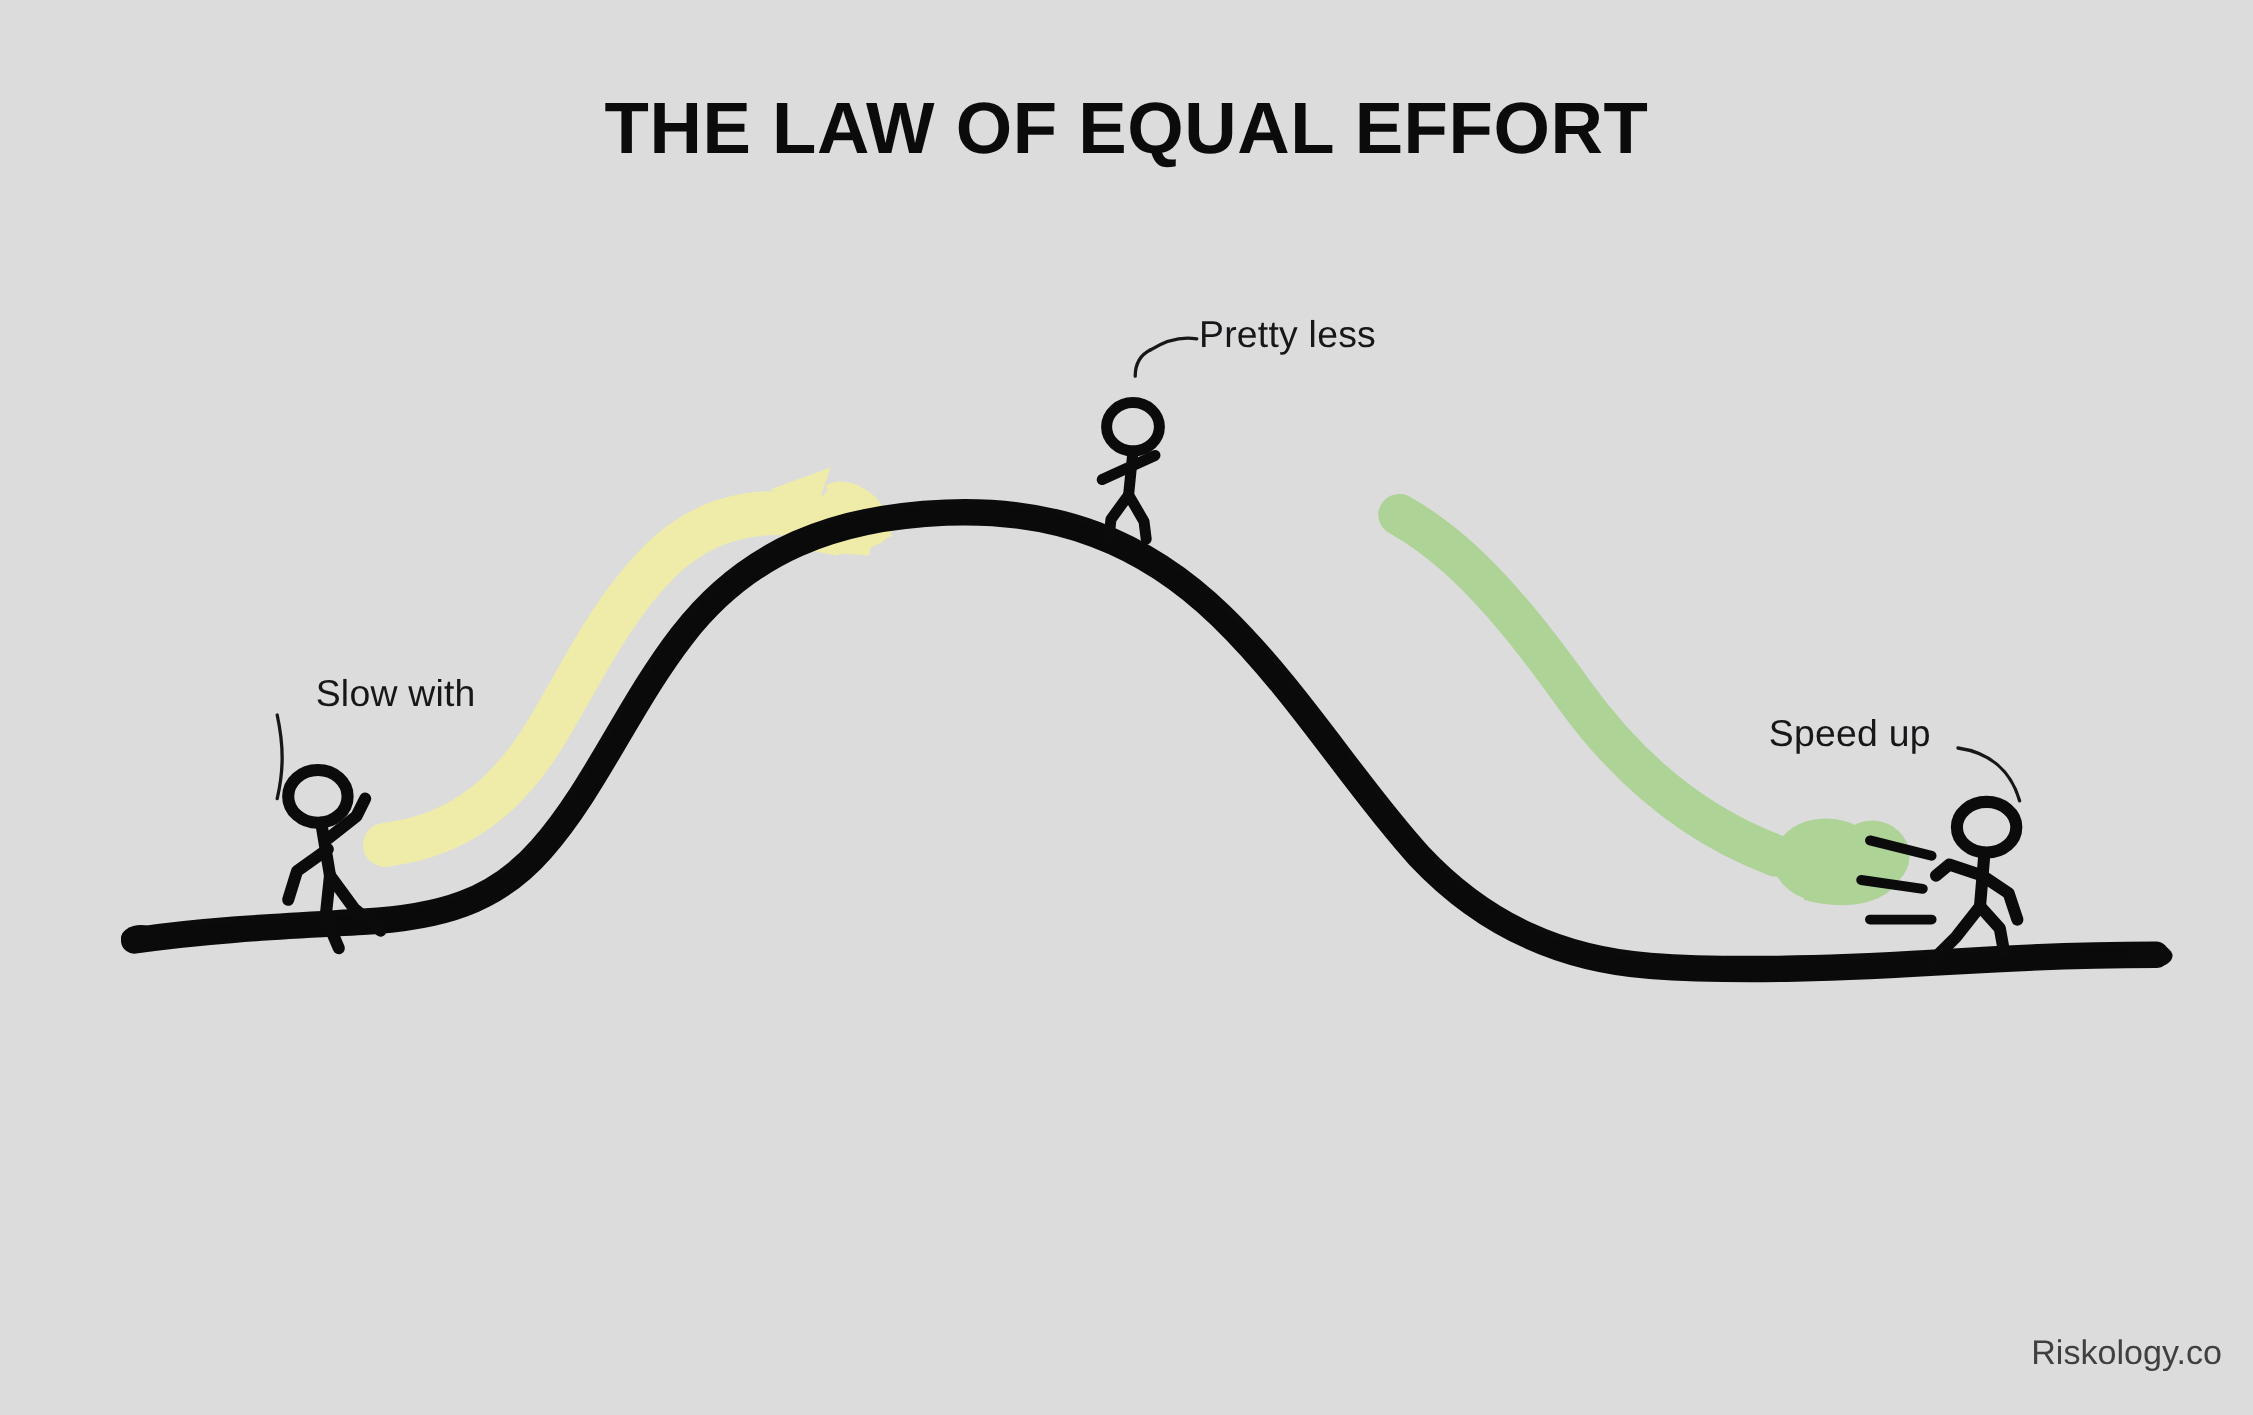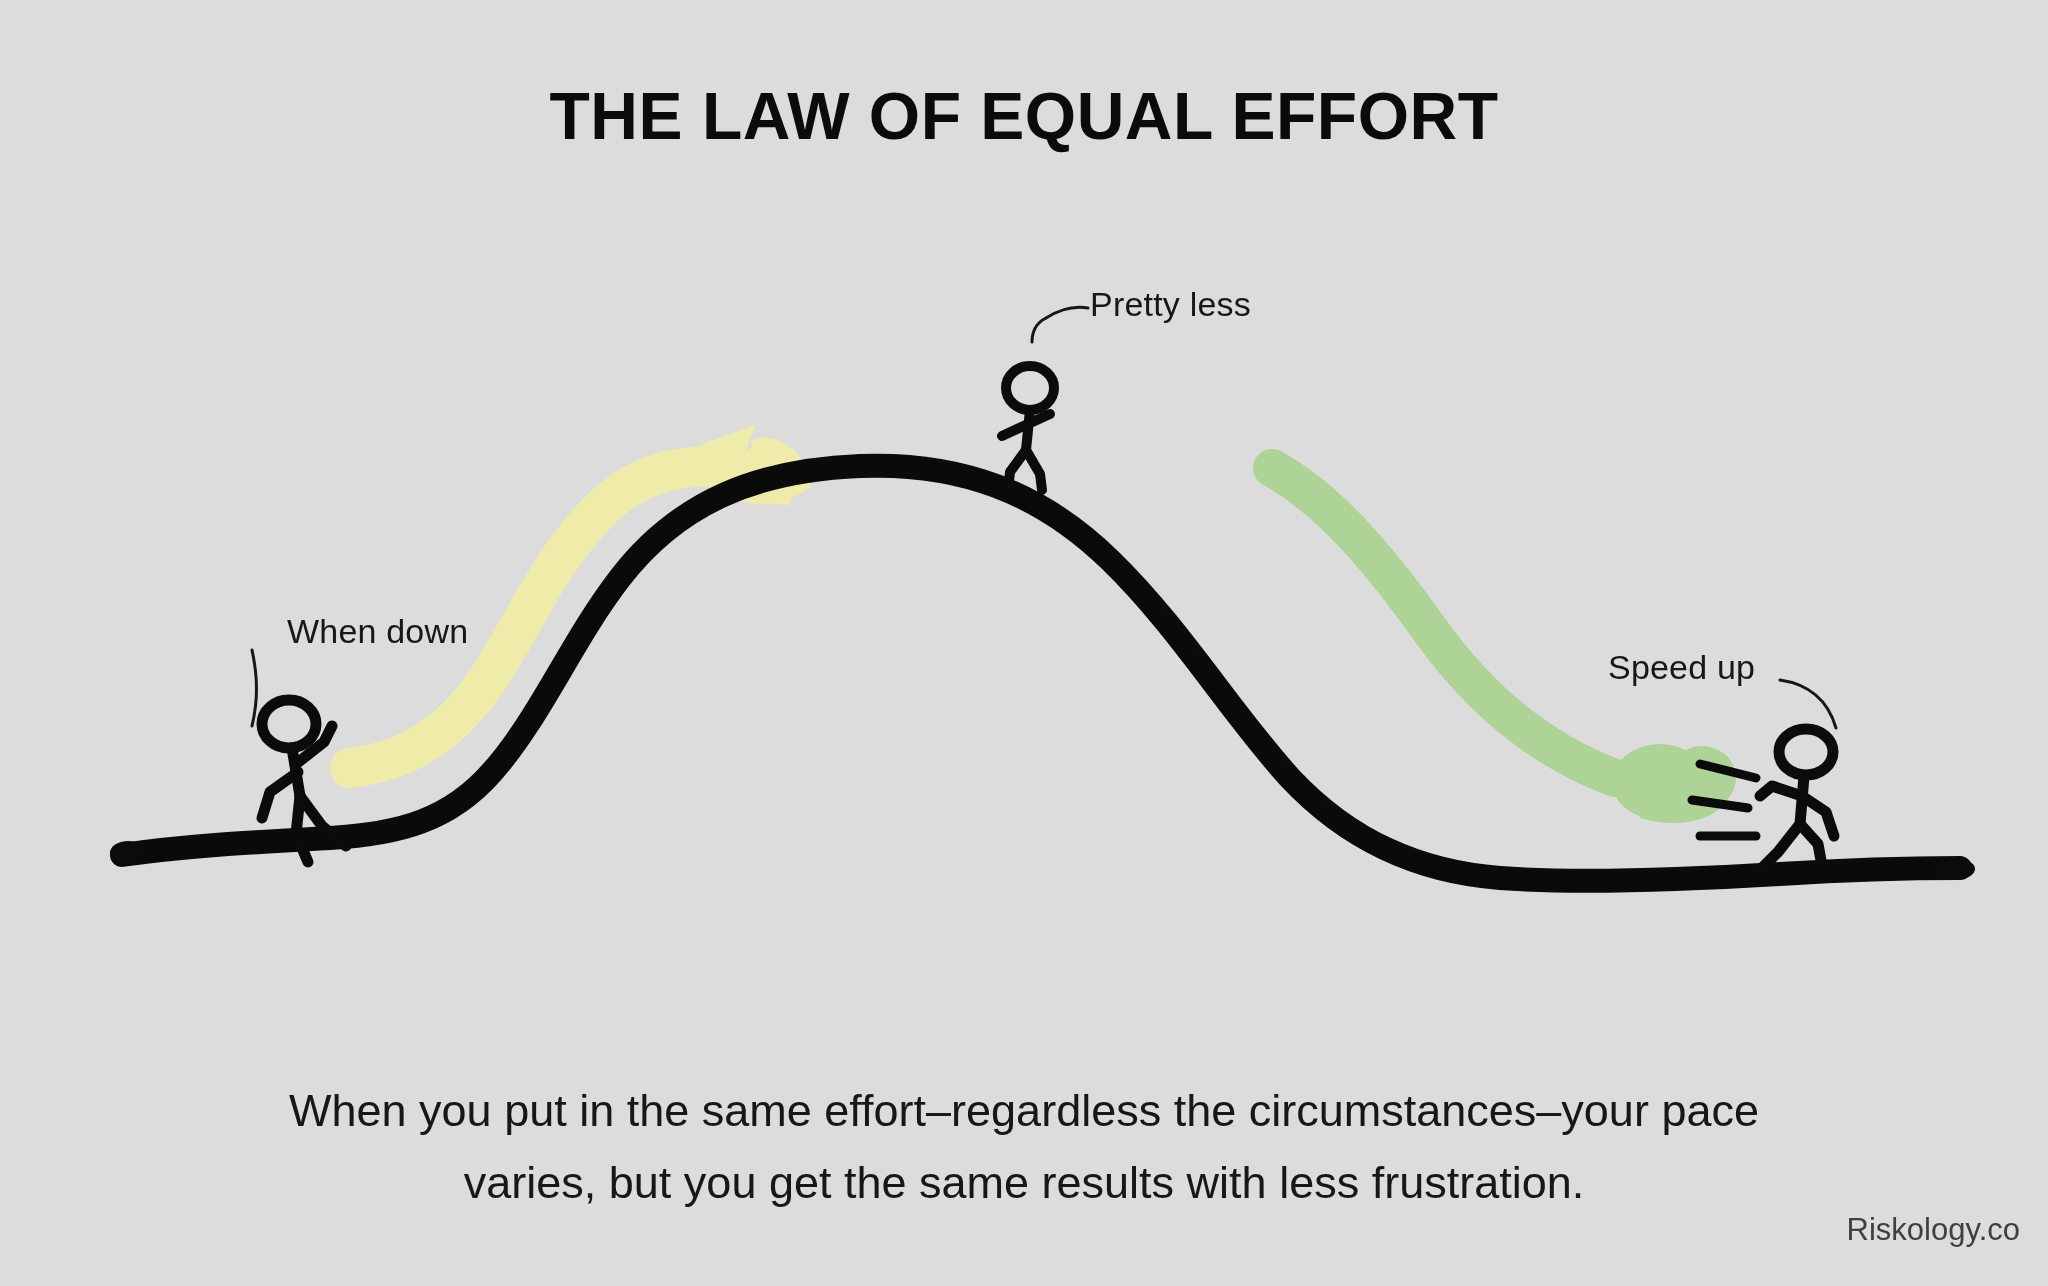--- a/index.html
+++ b/index.html
@@ -141,24 +141,20 @@
       <path d="M 1800 824 L 1818 844 L 1822 866"></path>
       <path d="M 1800 824 L 1778 852 L 1756 874"></path>
     </g>
     <g stroke="#0b0b0b" stroke-width="9" stroke-linecap="round">
       <path d="M 1700 764 L 1756 778"></path>
       <path d="M 1692 800 L 1748 808"></path>
       <path d="M 1700 836 L 1756 836"></path>
     </g>
   </svg>
 
-  <div class="annot" id="annot-slow-down">When down</div>
+  <div class="annot" id="annot-slow-down">Slow with</div>
   <div class="annot" id="annot-pretty-chill">Pretty less</div>
   <div class="annot" id="annot-speed-up">Speed up</div>
 
-  <div id="caption">
-    <span class="cap-line">When you put in the same effort–regardless the circumstances–your pace</span>
-    <span class="cap-line">varies, but you get the same results with less frustration.</span>
-  </div>
 
   <div id="footer">Riskology.co</div>
 
 </div>
 
 </body></html>

